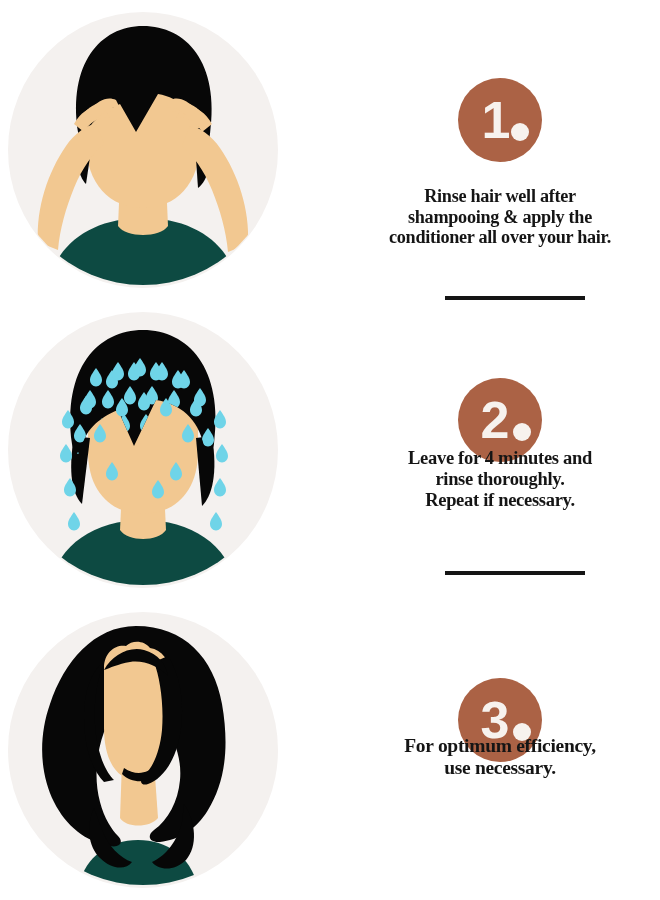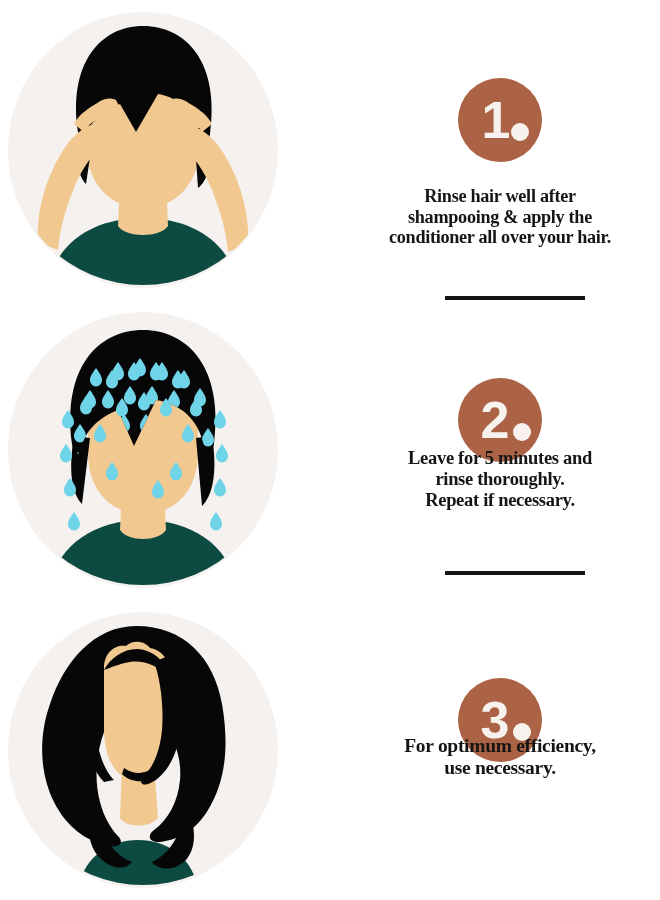--- a/index.html
+++ b/index.html
@@ -283,21 +283,21 @@
     <div class="right-col">
       <div class="badge" style="background: rgb(171, 98, 69);">
         <svg width="84" height="84" viewBox="0 0 84 84">
           <text x="37" y="60" text-anchor="middle" fill="#f7f2ee" font-family="'Liberation Sans', sans-serif" font-size="52" font-weight="bold">2</text>
           <circle cx="64" cy="54" r="9" fill="#f7f2ee"></circle>
         </svg>
       </div>
     </div>
   </div>
 
-  <div class="abs-text" style="top: 448px; font-size: 18.5px; color: rgb(21, 21, 21);">Leave for 5 minutes and
+  <div class="abs-text" style="top: 448px; font-size: 18.5px; color: rgb(21, 21, 21);">Leave for 4 minutes and
 rinse thoroughly.
 Repeat if necessary.</div>
 
   <div class="divider d2" style="background: rgb(21, 21, 21);"></div>
 
   <div class="step-row r3">
 
     <div class="illus-wrap">
       <div class="illus-disc" style="background: rgb(244, 241, 239);"></div>
       <svg class="illus-svg" viewBox="0 0 270 276">

